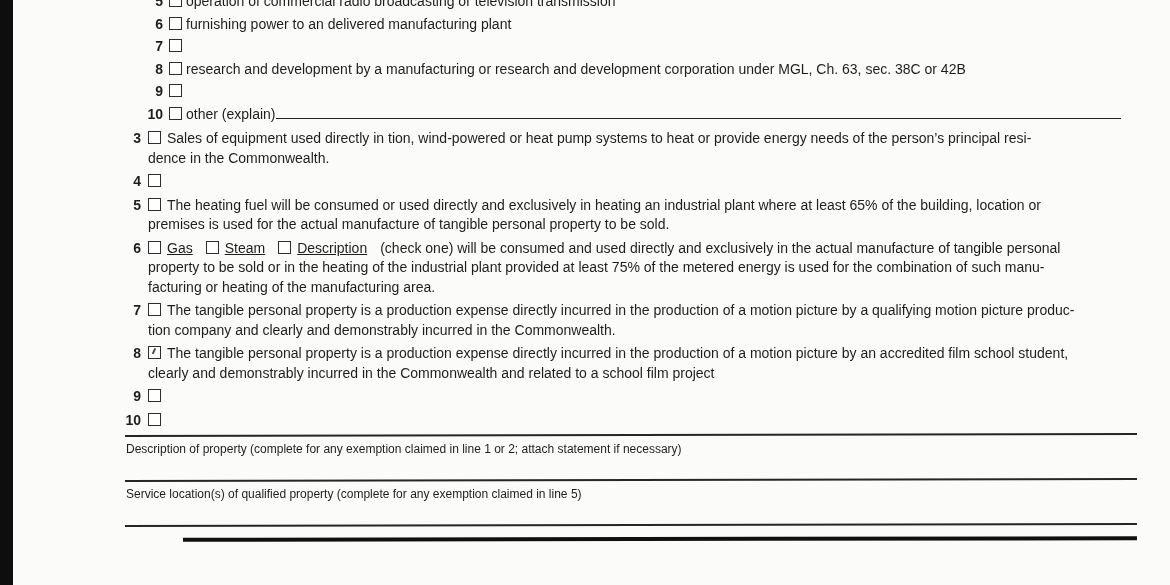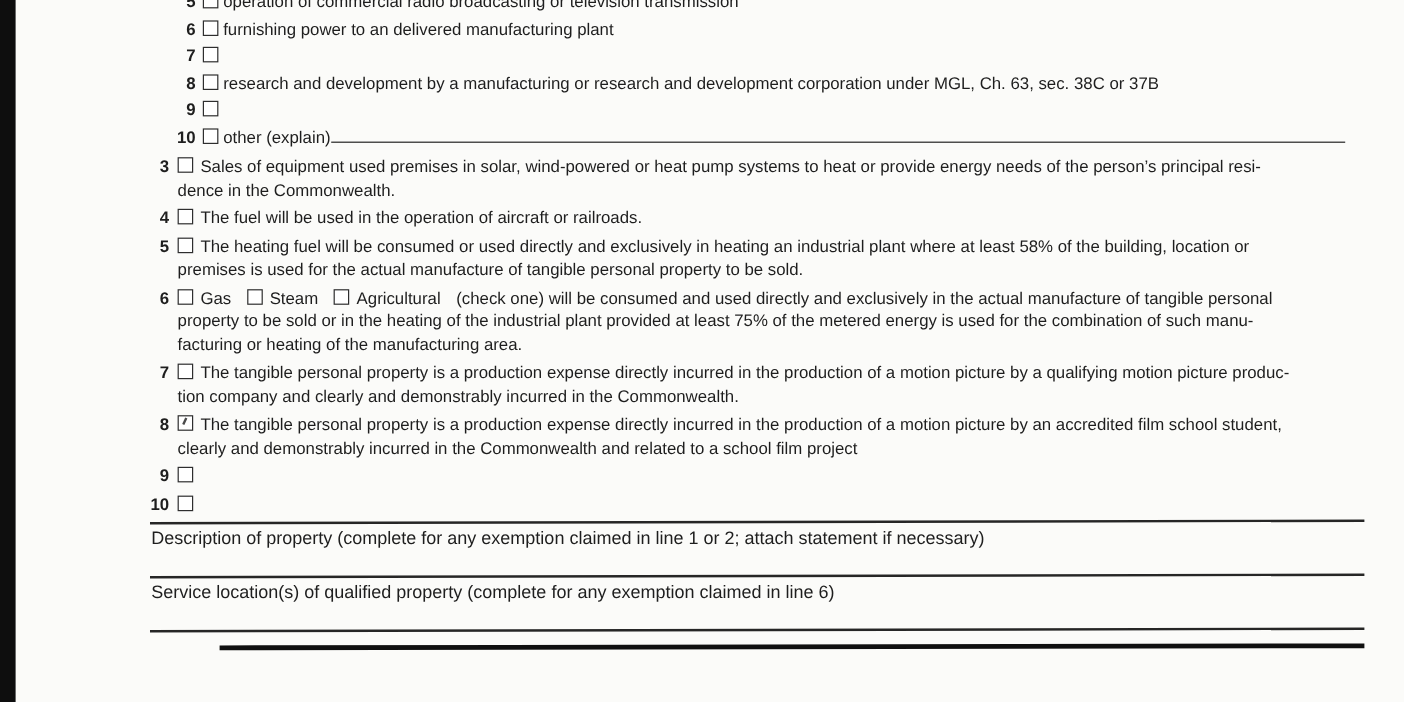--- a/index.html
+++ b/index.html
@@ -18,27 +18,27 @@
   .main-row{line-height:19.5px;font-size:14px;margin-bottom:4px;}
   .main-row .num{flex:0 0 16px;margin-right:7px;}
   .row-body{flex:1;min-width:0;}
   .checkbox{
     display:inline-block;width:11px;height:11px;border:1.5px solid #2e2e2e;
     margin-right:4px;vertical-align:-1px;position:relative;background:#fff;
   }
   .main-row .checkbox{margin-right:6px;}
   .mark{position:absolute;left:4px;top:1px;width:1.5px;height:6px;background:#4a4a4a;transform:rotate(25deg);}
   .txt{white-space:pre;}
-  .opt-label{margin-right:13px;}
+  .opt-label{margin-right:13px;text-decoration:underline;}
   .blank-line{display:inline-block;width:845px;height:12px;border-bottom:1.8px solid #232323;}
   #sub-list{margin-top:-10px;}
   #main-list{margin-top:4px;}
   #fields{margin-top:2px;}
   .rule{height:2px;background:#262626;transform:rotate(-0.12deg);}
-  .field-label{font-size:15px;line-height:16px;padding:5px 0 0 1px;}
+  .field-label{font-size:12px;line-height:16px;padding:5px 0 0 1px;}
   .field-blank{height:22px;}
   .field:last-child .field-blank{height:11px;}
   .bottom-line{height:4px;background:#101010;margin-left:58px;transform:rotate(-0.1deg);}
 </style>
 </head>
 <body style="--ink: #1e1e1e; --paper: #fbfbf9; --bar: #0e0e0e;">
 
 <div class="scan-bar"></div>
 
 <div class="content">
@@ -50,49 +50,49 @@
       <div class="row sub-row">
     <span class="num">6</span>
     <span class="row-body"><span class="checkbox"></span><span class="txt">furnishing power to an delivered manufacturing plant</span></span>
   </div>
       <div class="row sub-row">
     <span class="num">7</span>
     <span class="row-body"><span class="checkbox"></span></span>
   </div>
       <div class="row sub-row">
     <span class="num">8</span>
-    <span class="row-body"><span class="checkbox"></span><span class="txt">research and development by a manufacturing or research and development corporation under MGL, Ch. 63, sec. 38C or 37B</span></span>
+    <span class="row-body"><span class="checkbox"></span><span class="txt">research and development by a manufacturing or research and development corporation under MGL, Ch. 63, sec. 38C or 42B</span></span>
   </div>
       <div class="row sub-row">
     <span class="num">9</span>
     <span class="row-body"><span class="checkbox"></span></span>
   </div>
       <div class="row sub-row">
     <span class="num">10</span>
     <span class="row-body"><span class="checkbox"></span><span class="txt">other (explain)</span><span class="blank-line"></span></span>
   </div>
     </div>
   <div id="main-list">
       <div class="row main-row">
     <span class="num">3</span>
-    <span class="row-body"><span class="checkbox"></span><span class="txt">Sales of equipment used premises in solar, wind-powered or heat pump systems to heat or provide energy needs of the person’s principal resi-
+    <span class="row-body"><span class="checkbox"></span><span class="txt">Sales of equipment used directly in tion, wind-powered or heat pump systems to heat or provide energy needs of the person’s principal resi-
 dence in the Commonwealth.</span></span>
   </div>
       <div class="row main-row">
     <span class="num">4</span>
-    <span class="row-body"><span class="checkbox"></span><span class="txt">The fuel will be used in the operation of aircraft or railroads.</span></span>
+    <span class="row-body"><span class="checkbox"></span></span>
   </div>
       <div class="row main-row">
     <span class="num">5</span>
-    <span class="row-body"><span class="checkbox"></span><span class="txt">The heating fuel will be consumed or used directly and exclusively in heating an industrial plant where at least 58% of the building, location or
+    <span class="row-body"><span class="checkbox"></span><span class="txt">The heating fuel will be consumed or used directly and exclusively in heating an industrial plant where at least 65% of the building, location or
 premises is used for the actual manufacture of tangible personal property to be sold.</span></span>
   </div>
       <div class="row main-row">
     <span class="num">6</span>
-    <span class="row-body"><span class="checkbox"></span><span class="opt-label">Gas</span><span class="checkbox"></span><span class="opt-label">Steam</span><span class="checkbox"></span><span class="opt-label">Agricultural</span><span class="txt">(check one) will be consumed and used directly and exclusively in the actual manufacture of tangible personal
+    <span class="row-body"><span class="checkbox"></span><span class="opt-label">Gas</span><span class="checkbox"></span><span class="opt-label">Steam</span><span class="checkbox"></span><span class="opt-label">Description</span><span class="txt">(check one) will be consumed and used directly and exclusively in the actual manufacture of tangible personal
 property to be sold or in the heating of the industrial plant provided at least 75% of the metered energy is used for the combination of such manu-
 facturing or heating of the manufacturing area.</span></span>
   </div>
       <div class="row main-row">
     <span class="num">7</span>
     <span class="row-body"><span class="checkbox"></span><span class="txt">The tangible personal property is a production expense directly incurred in the production of a motion picture by a qualifying motion picture produc-
 tion company and clearly and demonstrably incurred in the Commonwealth.</span></span>
   </div>
       <div class="row main-row">
     <span class="num">8</span>
@@ -109,21 +109,21 @@
   </div>
     </div>
   <div id="fields">
       <div class="field">
     <div class="rule"></div>
     <div class="field-label">Description of property (complete for any exemption claimed in line 1 or 2; attach statement if necessary)</div>
     <div class="field-blank"></div>
   </div>
       <div class="field">
     <div class="rule"></div>
-    <div class="field-label">Service location(s) of qualified property (complete for any exemption claimed in line 6)</div>
+    <div class="field-label">Service location(s) of qualified property (complete for any exemption claimed in line 5)</div>
     <div class="field-blank"></div>
   </div>
       <div class="field">
     <div class="rule"></div>
     <div class="field-blank"></div>
   </div>
     </div>
   <div class="bottom-line"></div>
 </div>
 

